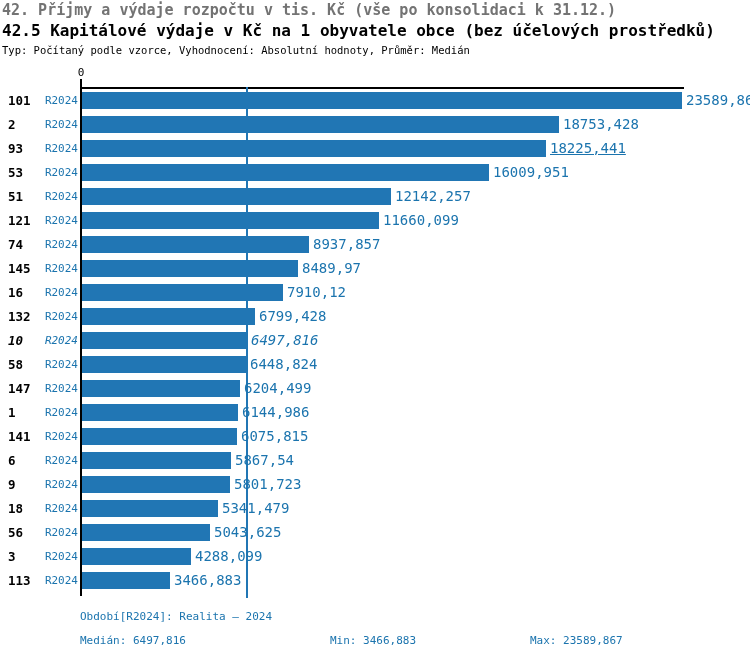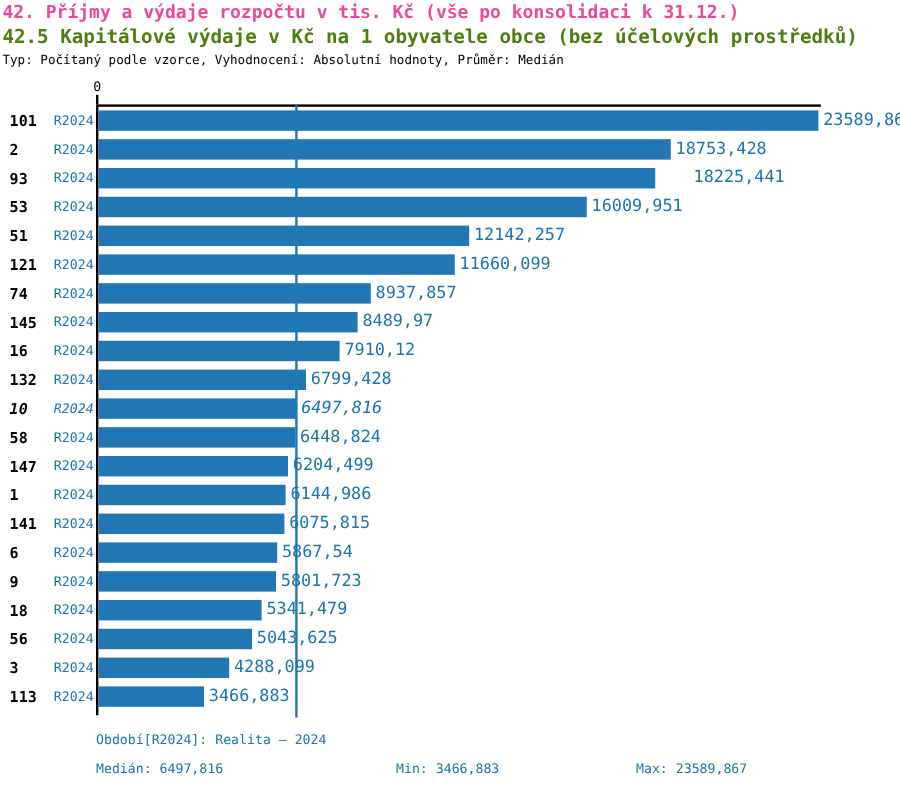--- a/index.html
+++ b/index.html
@@ -2,22 +2,22 @@
 <html><head>
 <meta charset="utf-8">
 <style>
   html,body{margin:0;padding:0;}
   body{
     width:750px;height:656px;background:#ffffff;position:relative;overflow:hidden;
     font-family:"DejaVu Sans Mono","Liberation Mono",monospace;
     --blue:#1b74ae;
   }
   .abs{position:absolute;white-space:pre;}
-  .title-1{left:2px;top:1px;font-size:15px;font-weight:bold;color:#ec4899;}
-  .title-2{left:2px;top:21px;font-size:16px;font-weight:bold;color:#4d7c0f;}
+  .title-1{left:2px;top:1px;font-size:15px;font-weight:bold;color:#737373;}
+  .title-2{left:2px;top:21px;font-size:16px;font-weight:bold;color:#000000;}
   .meta-line{left:2px;top:44px;font-size:10.5px;color:#000;}
   .zero-label{left:74px;top:66px;font-size:11px;color:#000;width:14px;text-align:center;}
   .zero-tick{left:80px;top:79px;width:2px;height:8px;background:#000;}
   .axis-h{left:81px;top:87px;width:603px;height:2px;background:#000;}
   .axis-v{left:80px;top:87px;width:2px;height:509px;background:#000;}
   .median-line{top:87px;width:2px;height:511px;}
   .row{left:0;width:750px;height:36px;}
   .rank{left:8px;top:0;font-size:12.5px;font-weight:bold;color:#000;line-height:17px;}
   .period{left:44px;top:0;width:34px;text-align:right;font-size:11px;color:var(--blue);line-height:17px;}
   .bar{left:82px;top:0;height:17px;}
@@ -36,21 +36,21 @@
 
 <div>
   <div class="abs zero-label">0</div>
   <div class="abs zero-tick"></div>
   <div class="abs axis-h"></div>
   <div class="abs axis-v"></div>
   <div class="abs median-line" id="median-line" style="left: 246px; background: rgb(33, 118, 180);"></div>
   <div id="rows">
       <div class="abs row" style="top: 92px;"><div class="abs rank">101</div><div class="abs period">R2024</div><div class="abs bar" style="width: 600px; height: 17px; background: rgb(33, 118, 180);"></div><div class="abs val" style="left: 686px;">23589,867</div></div>
       <div class="abs row" style="top: 116px;"><div class="abs rank">2</div><div class="abs period">R2024</div><div class="abs bar" style="width: 477px; height: 17px; background: rgb(33, 118, 180);"></div><div class="abs val" style="left: 563px;">18753,428</div></div>
-      <div class="abs row" style="top: 140px;"><div class="abs rank">93</div><div class="abs period">R2024</div><div class="abs bar" style="width: 464px; height: 17px; background: rgb(33, 118, 180);"></div><div class="abs val" style="left: 578px;">18225,441</div></div>
+      <div class="abs row" style="top: 140px;"><div class="abs rank">93</div><div class="abs period">R2024</div><div class="abs bar" style="width: 464px; height: 17px; background: rgb(33, 118, 180);"></div><div class="abs val" style="left: 550px; text-decoration: underline;">18225,441</div></div>
       <div class="abs row" style="top: 164px;"><div class="abs rank">53</div><div class="abs period">R2024</div><div class="abs bar" style="width: 407px; height: 17px; background: rgb(33, 118, 180);"></div><div class="abs val" style="left: 493px;">16009,951</div></div>
       <div class="abs row" style="top: 188px;"><div class="abs rank">51</div><div class="abs period">R2024</div><div class="abs bar" style="width: 309px; height: 17px; background: rgb(33, 118, 180);"></div><div class="abs val" style="left: 395px;">12142,257</div></div>
       <div class="abs row" style="top: 212px;"><div class="abs rank">121</div><div class="abs period">R2024</div><div class="abs bar" style="width: 297px; height: 17px; background: rgb(33, 118, 180);"></div><div class="abs val" style="left: 383px;">11660,099</div></div>
       <div class="abs row" style="top: 236px;"><div class="abs rank">74</div><div class="abs period">R2024</div><div class="abs bar" style="width: 227px; height: 17px; background: rgb(33, 118, 180);"></div><div class="abs val" style="left: 313px;">8937,857</div></div>
       <div class="abs row" style="top: 260px;"><div class="abs rank">145</div><div class="abs period">R2024</div><div class="abs bar" style="width: 216px; height: 17px; background: rgb(33, 118, 180);"></div><div class="abs val" style="left: 302px;">8489,97</div></div>
       <div class="abs row" style="top: 284px;"><div class="abs rank">16</div><div class="abs period">R2024</div><div class="abs bar" style="width: 201px; height: 17px; background: rgb(33, 118, 180);"></div><div class="abs val" style="left: 287px;">7910,12</div></div>
       <div class="abs row" style="top: 308px; text-decoration: underline;"><div class="abs rank">132</div><div class="abs period">R2024</div><div class="abs bar" style="width: 173px; height: 17px; background: rgb(33, 118, 180);"></div><div class="abs val" style="left: 259px;">6799,428</div></div>
       <div class="abs row" style="top: 332px; font-style: italic;"><div class="abs rank">10</div><div class="abs period">R2024</div><div class="abs bar" style="width: 165px; height: 17px; background: rgb(33, 118, 180);"></div><div class="abs val" style="left: 251px;">6497,816</div></div>
       <div class="abs row" style="top: 356px;"><div class="abs rank">58</div><div class="abs period">R2024</div><div class="abs bar" style="width: 164px; height: 17px; background: rgb(33, 118, 180);"></div><div class="abs val" style="left: 250px;">6448,824</div></div>
       <div class="abs row" style="top: 380px;"><div class="abs rank">147</div><div class="abs period">R2024</div><div class="abs bar" style="width: 158px; height: 17px; background: rgb(33, 118, 180);"></div><div class="abs val" style="left: 244px;">6204,499</div></div>

